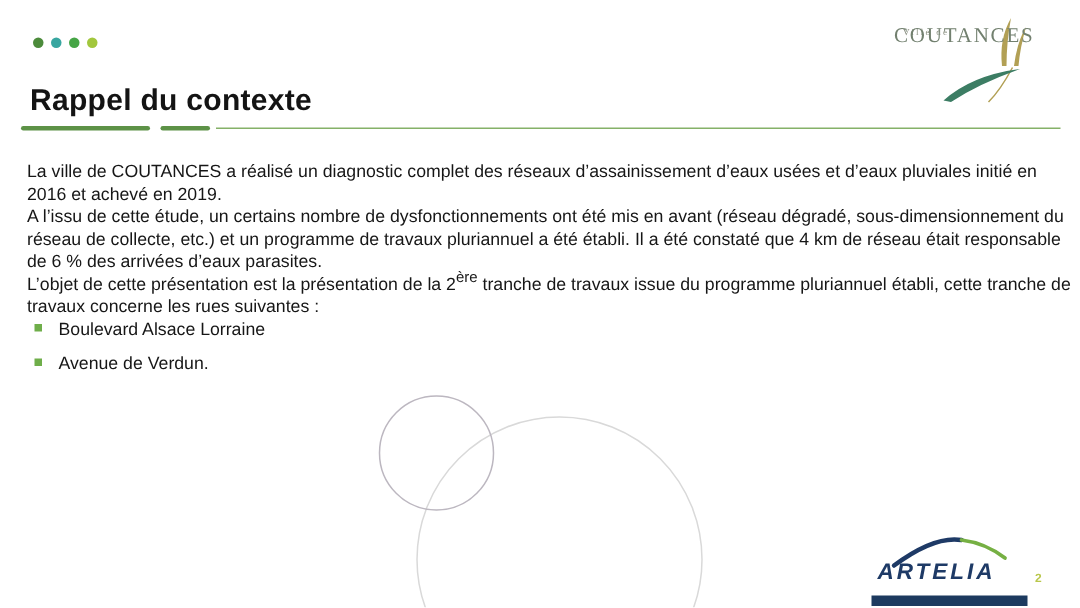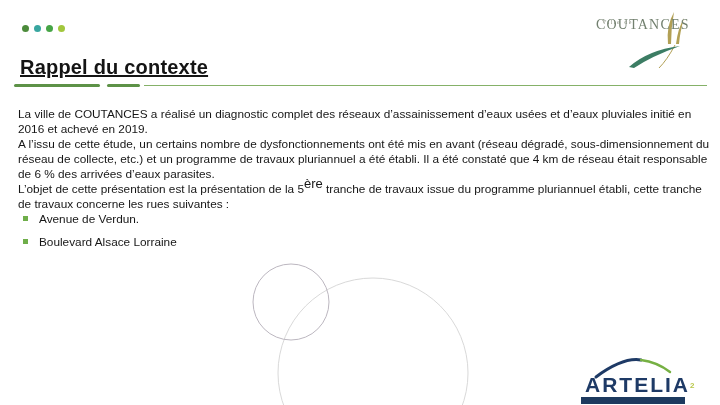--- a/index.html
+++ b/index.html
@@ -6,59 +6,59 @@
   .slide{
     position:relative;width:720px;height:405px;background:#ffffff;
     overflow:hidden;font-family:"Liberation Sans",sans-serif;
   }
   
   .dots{position:absolute;left:22px;top:25px;display:flex;gap:5px;}
   .dot{width:7px;height:7px;border-radius:50%;}
   
   .title{
     position:absolute;left:20px;top:43px;font-size:20px;font-weight:bold;
-    color:#141414;letter-spacing:.2px;text-decoration:underline;
+    color:#141414;letter-spacing:.2px;
   }
   
   .rule{position:absolute;left:14px;right:13px;top:83px;height:5px;display:flex;align-items:center;}
   .rule .seg1{width:86px;height:3px;background:#5d9247;border-radius:2px;}
   .rule .sp1{width:7px;}
   .rule .seg2{width:33px;height:3px;background:#5d9247;border-radius:2px;}
   .rule .thin{flex:1;height:1px;background:#85b168;margin-left:4px;}
   
   .content{
     position:absolute;left:18px;top:107px;right:4px;
     font-size:11.8px;line-height:15px;color:#161616;
   }
   .content p{margin:0;}
   .p1{margin-bottom:15px;}
   .p2{margin-bottom:27px;}
   .p3{margin-bottom:13px;}
-  .content sup{font-size:13px;line-height:0;vertical-align:super;}
+  .content sup{font-size:10px;line-height:0;vertical-align:super;}
   .bullets{list-style:none;margin:0;padding:0;}
   .bullets li{position:relative;padding-left:21px;margin-bottom:8px;}
   .bullet-square{position:absolute;left:5px;top:4px;width:5px;height:5px;}
   
   .deco{position:absolute;left:0;top:0;pointer-events:none;}
   
   .coutances{position:absolute;left:575px;top:8px;width:130px;height:70px;}
   .coutances .small{
     position:absolute;left:27px;top:11px;font-size:6px;letter-spacing:1.5px;
     color:#8a8f80;font-family:"Liberation Serif",serif;
   }
   .coutances .name{
     position:absolute;left:21px;top:9px;font-size:14px;letter-spacing:1.2px;
     color:#72806f;font-family:"Liberation Serif",serif;
   }
   .coutances svg{position:absolute;left:0;top:0;}
   
   .artelia{position:absolute;left:583px;top:352px;width:110px;height:42px;}
   .artelia .name{
-    position:absolute;left:2px;top:21px;font-size:21px;font-weight:bold;
-    letter-spacing:2px;color:#1e3a66;
+    position:absolute;left:2px;top:21px;font-size:15px;font-weight:bold;
+    letter-spacing:2px;color:#1e3a66;font-style:italic;
   }
   .artelia svg{position:absolute;left:0;top:0;}
   .page-number{position:absolute;left:690px;top:381px;font-size:8px;font-weight:bold;}
   .bottom-bar{position:absolute;left:581px;top:397px;width:104px;height:7px;}
 </style>
 </head>
 <body>
 
 <div class="slide">
 
@@ -79,29 +79,29 @@
   <div class="rule">
     <span class="seg1" style="background-color: rgb(93, 146, 71);"></span>
     <span class="sp1"></span>
     <span class="seg2" style="background-color: rgb(93, 146, 71);"></span>
     <span class="thin"></span>
   </div>
 
   <div class="content">
     <p class="p1">La ville de COUTANCES a réalisé un diagnostic complet des réseaux d’assainissement d’eaux usées et d’eaux pluviales initié en 2016 et achevé en 2019.</p>
     <p class="p2">A l’issu de cette étude, un certains nombre de dysfonctionnements ont été mis en avant (réseau dégradé, sous-dimensionnement du réseau de collecte, etc.) et un programme de travaux pluriannuel a été établi. Il a été constaté que 4 km de réseau était responsable de 6 % des arrivées d’eaux parasites.</p>
-    <p class="p3"><span>L’objet de cette présentation est la présentation de la 5</span><sup>ère</sup><span> tranche de travaux issue du programme pluriannuel établi, cette tranche de travaux concerne les rues suivantes :</span></p>
+    <p class="p3"><span>L’objet de cette présentation est la présentation de la 2</span><sup>ère</sup><span> tranche de travaux issue du programme pluriannuel établi, cette tranche de travaux concerne les rues suivantes :</span></p>
     <ul class="bullets">
       <li>
         <span class="bullet-square" style="background-color: rgb(111, 174, 74);"></span>
-        <span>Avenue de Verdun.</span>
+        <span>Boulevard Alsace Lorraine</span>
       </li>
       <li>
         <span class="bullet-square" style="background-color: rgb(111, 174, 74);"></span>
-        <span>Boulevard Alsace Lorraine</span>
+        <span>Avenue de Verdun.</span>
       </li>
     </ul>
   </div>
 
   <div class="coutances">
     <svg width="130" height="70" viewBox="0 0 130 70">
 
       <path d="M 93 36 Q 91 18 99 4 Q 96 20 96 36 Z" fill="#b2a055"></path>
       <path d="M 101 36 Q 103 20 109 10 Q 105 24 104 36 Z" fill="#b2a055"></path>
       <path d="M 100 37 Q 92 52 84 60" fill="none" stroke="#b2a055" stroke-width="1"></path>

